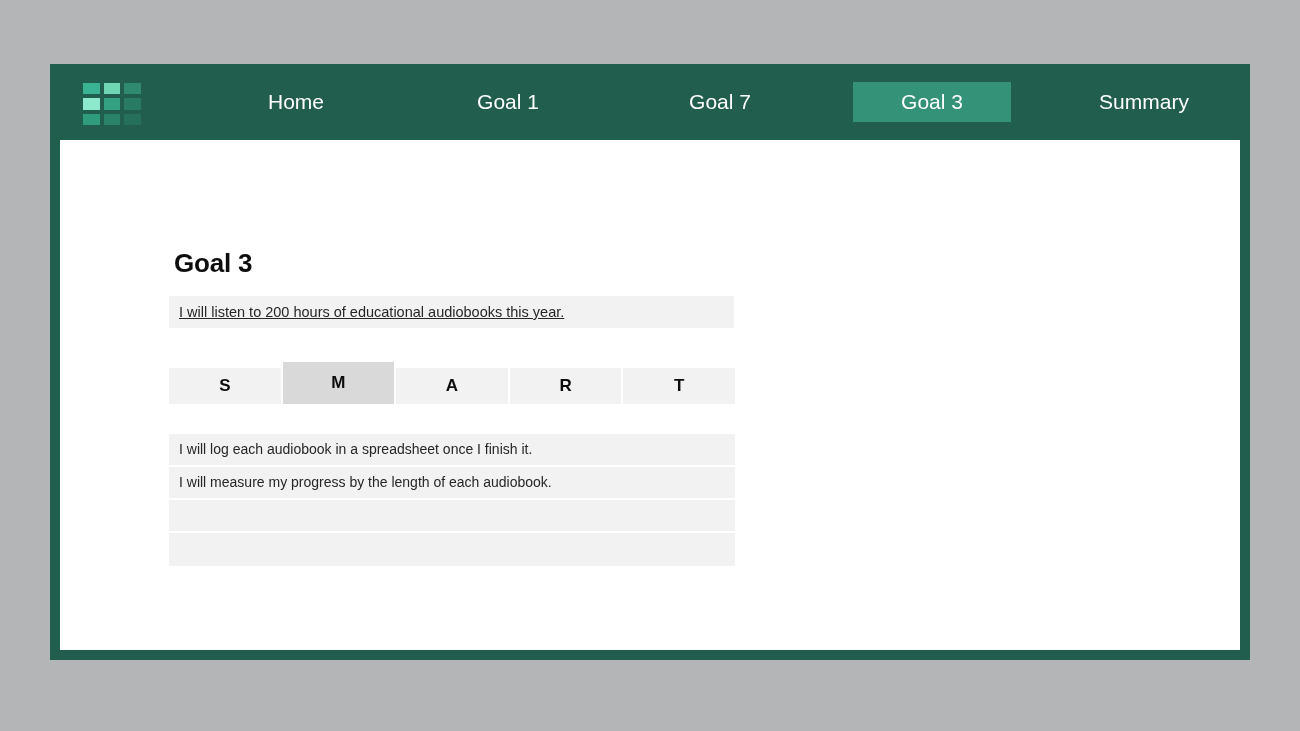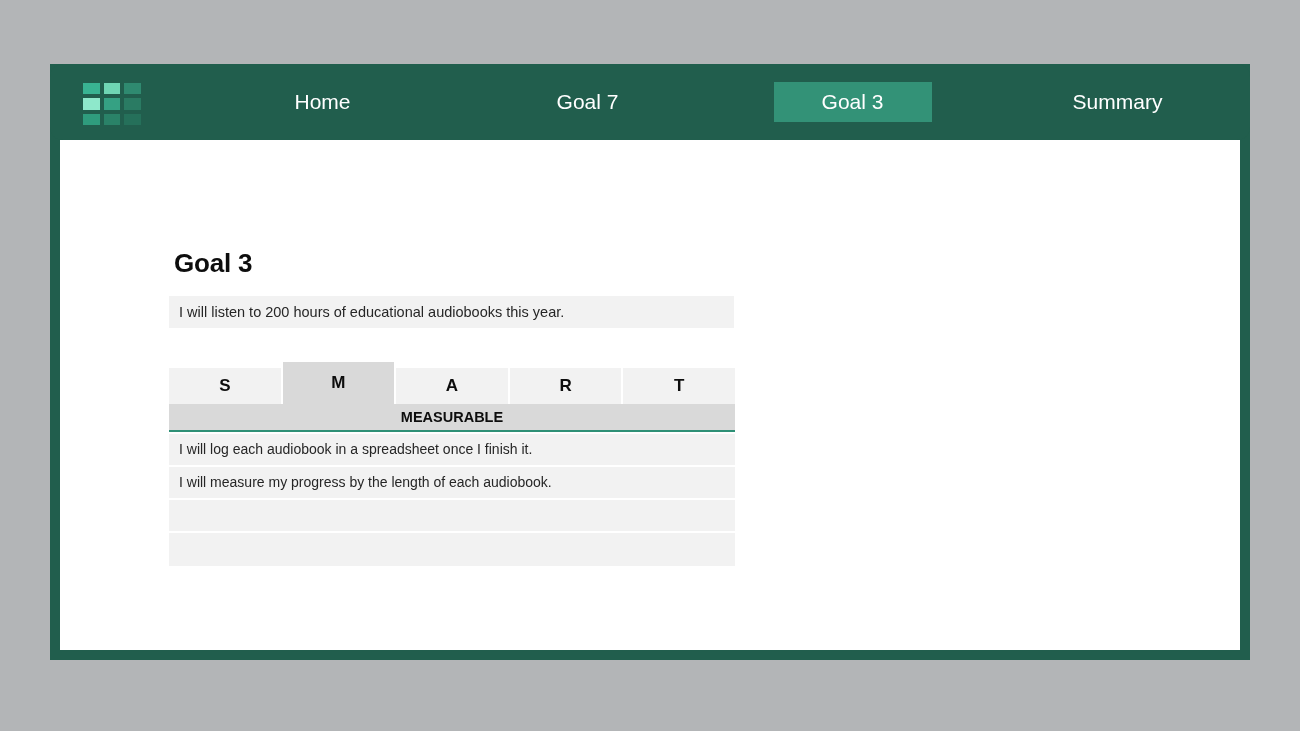--- a/index.html
+++ b/index.html
@@ -105,20 +105,21 @@
     width: 565px;
     height: 32px;
     background: #f2f2f2;
     color: #262626;
     font-size: 14.5px;
     line-height: 32px;
     padding-left: 10px;
     box-sizing: border-box;
     white-space: nowrap;
     overflow: hidden;
+    text-decoration: underline;
   }
 
   
   .smart-tabs {
     position: absolute;
     left: 109px;
     top: 222px;
     width: 566px;
     height: 42px;
   }
@@ -196,20 +197,23 @@
         <i style="background: rgb(42, 123, 99);"></i>
         <i style="background: rgb(47, 156, 125);"></i>
         <i style="background: rgb(42, 130, 104);"></i>
         <i style="background: rgb(37, 112, 90);"></i>
       </div>
     <div class="nav-items" id="nav-items">
         <div class="nav-item">
           <span class="pill">Home</span>
         </div>
         <div class="nav-item">
+          <span class="pill">Goal 1</span>
+        </div>
+        <div class="nav-item">
           <span class="pill">Goal 7</span>
         </div>
         <div class="nav-item active">
           <span class="pill">Goal 3</span>
         </div>
         <div class="nav-item">
           <span class="pill">Summary</span>
         </div>
       </div>
   </div>
@@ -221,21 +225,20 @@
     <div class="goal-statement">I will listen to 200 hours of educational audiobooks this year.</div>
 
     <div class="smart-tabs" id="smart-tabs">
         <div class="smart-tab" style="left: 0px; width: 111.6px;">S</div>
         <div class="smart-tab active" style="left: 113.6px; width: 111.6px;">M</div>
         <div class="smart-tab" style="left: 227.2px; width: 111.6px;">A</div>
         <div class="smart-tab" style="left: 340.8px; width: 111.6px;">R</div>
         <div class="smart-tab" style="left: 454.4px; width: 111.6px;">T</div>
       </div>
 
-    <div class="category-header">MEASURABLE</div>
 
     <div class="detail-rows" id="detail-rows">
         <div class="detail-row">I will log each audiobook in a spreadsheet once I finish it.</div>
         <div class="detail-row">I will measure my progress by the length of each audiobook.</div>
         <div class="detail-row empty"></div>
         <div class="detail-row empty tall"></div>
       </div>
 
   </div>
 </div>

